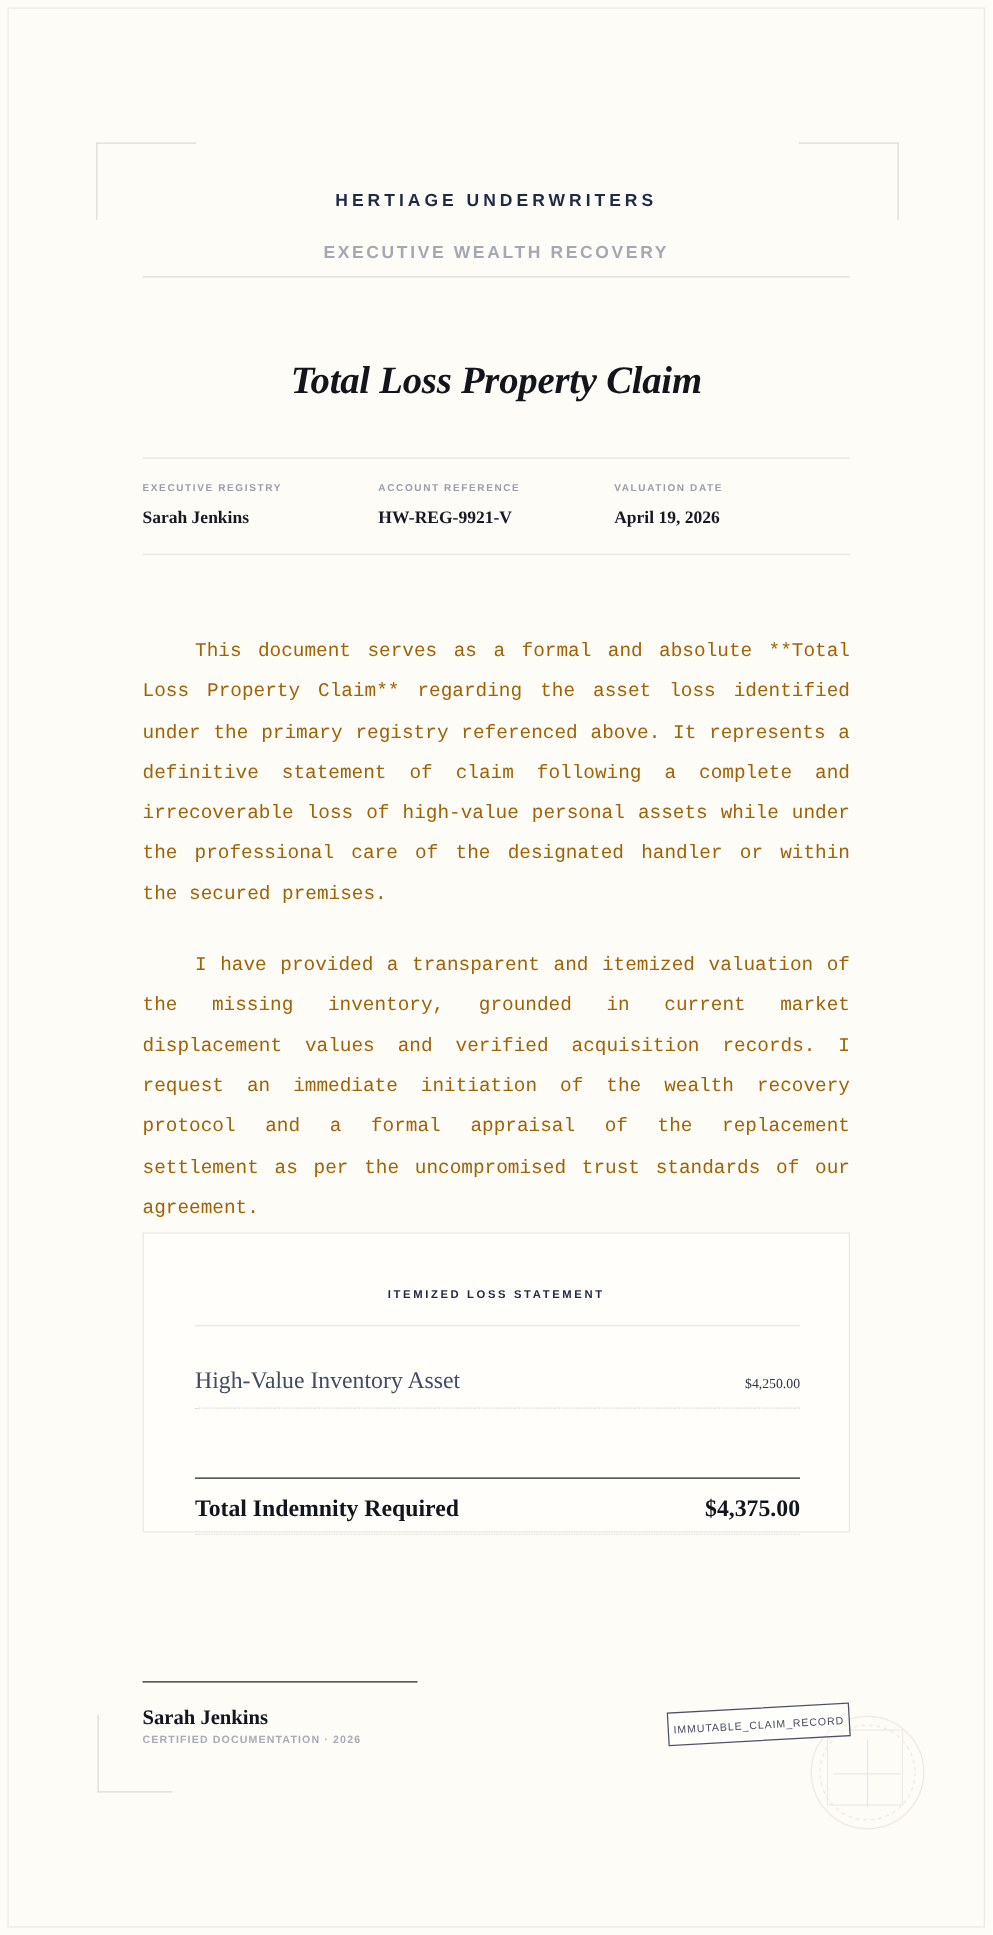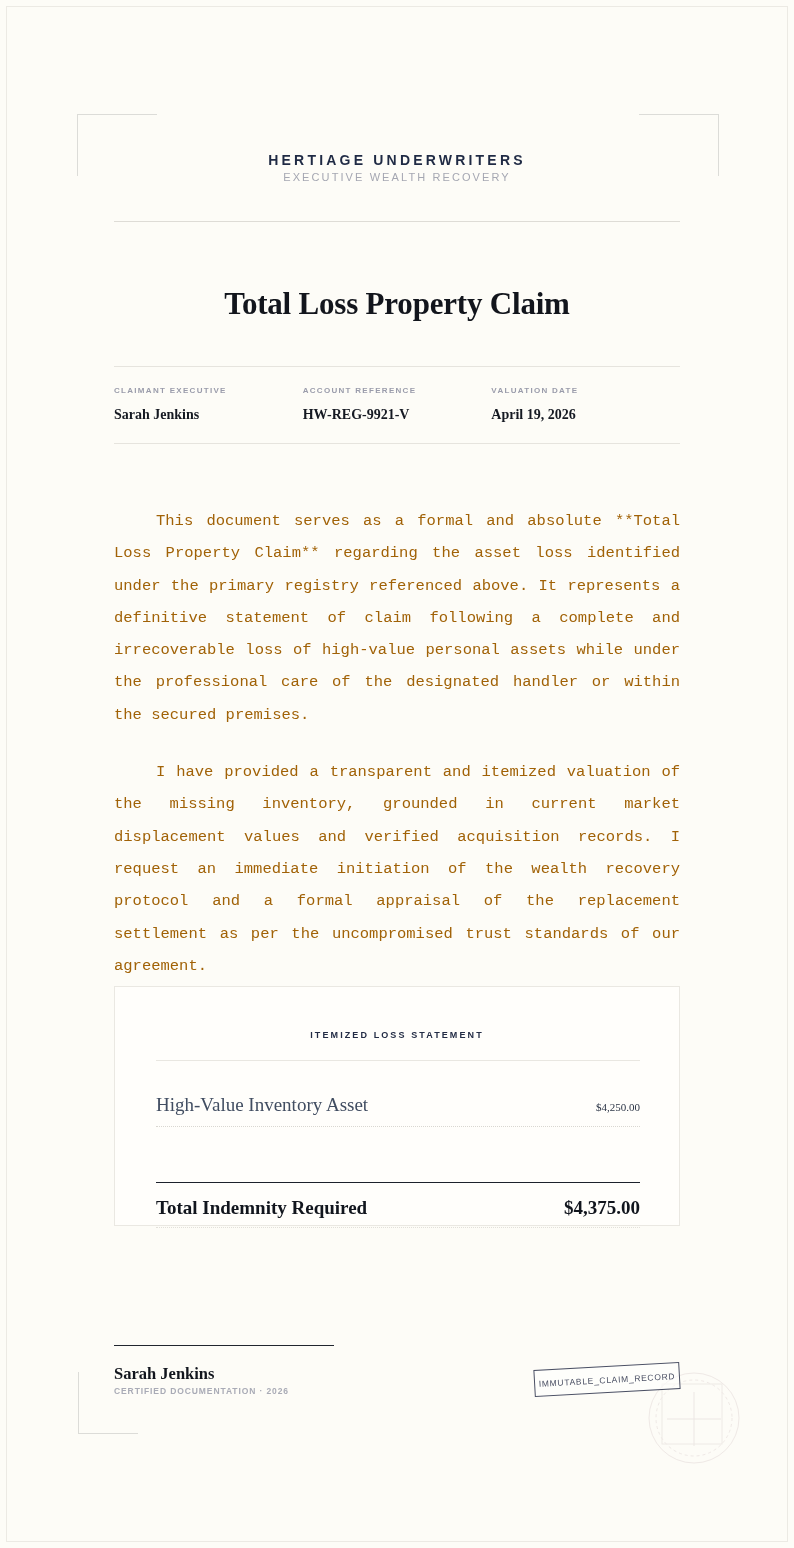--- a/index.html
+++ b/index.html
@@ -75,26 +75,26 @@
   .brand-name {
     font-family: "Liberation Sans", sans-serif;
     font-size: 14px;
     font-weight: bold;
     letter-spacing: 3.2px;
     color: #1f2a44;
     line-height: 20px;
   }
   .brand-tagline {
     font-family: "Liberation Sans", sans-serif;
-    font-size: 11px;
-    font-weight: normal;
+    font-size: 14px;
+    font-weight: bold;
     letter-spacing: 2.1px;
     color: #a5a7b2;
     line-height: 14px;
-    margin-top: 0;
+    margin-top: 24px;
   }
 
   .rule-head {
     position: absolute;
     left: 114px;
     top: 221px;
     width: 566px;
     height: 1px;
     background: #dedcd6;
   }
@@ -105,20 +105,21 @@
     left: 114px;
     top: 283px;
     width: 566px;
     text-align: center;
     font-family: "Liberation Serif", serif;
     font-weight: bold;
     font-size: 31px;
     line-height: 42px;
     color: #12151c;
     letter-spacing: -0.2px;
+    font-style: italic;
   }
 
   
   .rule-meta-top {
     position: absolute;
     left: 114px;
     top: 366px;
     width: 566px;
     height: 1px;
     background: #e6e4de;
@@ -353,21 +354,21 @@
   </div>
 
   <div class="rule-head"></div>
 
   <div class="doc-title">Total Loss Property Claim</div>
 
   <div class="rule-meta-top"></div>
 
   <div class="meta-row">
     <div class="meta-cell">
-      <div class="meta-label">CLAIMANT EXECUTIVE</div>
+      <div class="meta-label">EXECUTIVE REGISTRY</div>
       <div class="meta-value">Sarah Jenkins</div>
     </div>
     <div class="meta-cell">
       <div class="meta-label">ACCOUNT REFERENCE</div>
       <div class="meta-value">HW-REG-9921-V</div>
     </div>
     <div class="meta-cell">
       <div class="meta-label">VALUATION DATE</div>
       <div class="meta-value">April 19, 2026</div>
     </div>

